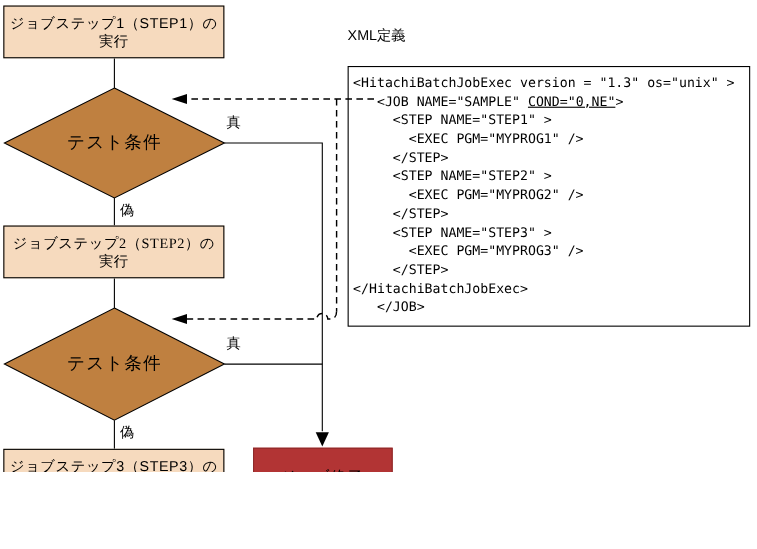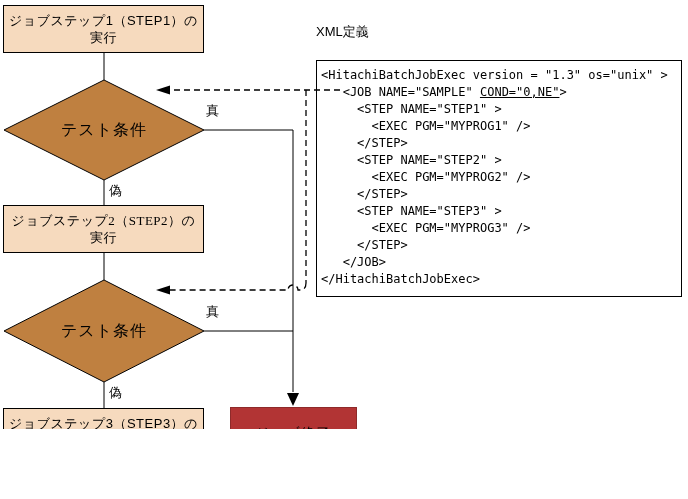--- a/index.html
+++ b/index.html
@@ -98,22 +98,22 @@
     <div class="xml-line"><span>   &lt;JOB NAME="SAMPLE" </span><span class="cond-underline">COND="0,NE"</span><span>&gt;</span></div>
     <div class="xml-line">     &lt;STEP NAME="STEP1" &gt;</div>
     <div class="xml-line">       &lt;EXEC PGM="MYPROG1" /&gt;</div>
     <div class="xml-line">     &lt;/STEP&gt;</div>
     <div class="xml-line">     &lt;STEP NAME="STEP2" &gt;</div>
     <div class="xml-line">       &lt;EXEC PGM="MYPROG2" /&gt;</div>
     <div class="xml-line">     &lt;/STEP&gt;</div>
     <div class="xml-line">     &lt;STEP NAME="STEP3" &gt;</div>
     <div class="xml-line">       &lt;EXEC PGM="MYPROG3" /&gt;</div>
     <div class="xml-line">     &lt;/STEP&gt;</div>
+    <div class="xml-line">&lt;/HitachiBatchJobExec&gt;</div>
     <div class="xml-line">   &lt;/JOB&gt;</div>
-    <div class="xml-line">&lt;/HitachiBatchJobExec&gt;</div>
   </div>
 
   <svg class="layer" width="688" height="499" viewBox="0 0 688 499">
 
     <line x1="340" y1="90" x2="170" y2="90" stroke="#000" stroke-width="1.3" stroke-dasharray="6 4"></line>
     <polygon points="170,85.5 170,94.5 156,90" fill="#000"></polygon>
 
     <line x1="306" y1="90" x2="306" y2="283" stroke="#000" stroke-width="1.3" stroke-dasharray="6 4"></line>
     <path d="M306,283 Q306,290 300,290 L298,290 A5,5 0 0 0 288,290 L170,290" fill="none" stroke="#000" stroke-width="1.3" stroke-dasharray="6 4"></path>
     <polygon points="170,285.5 170,294.5 156,290" fill="#000"></polygon>

